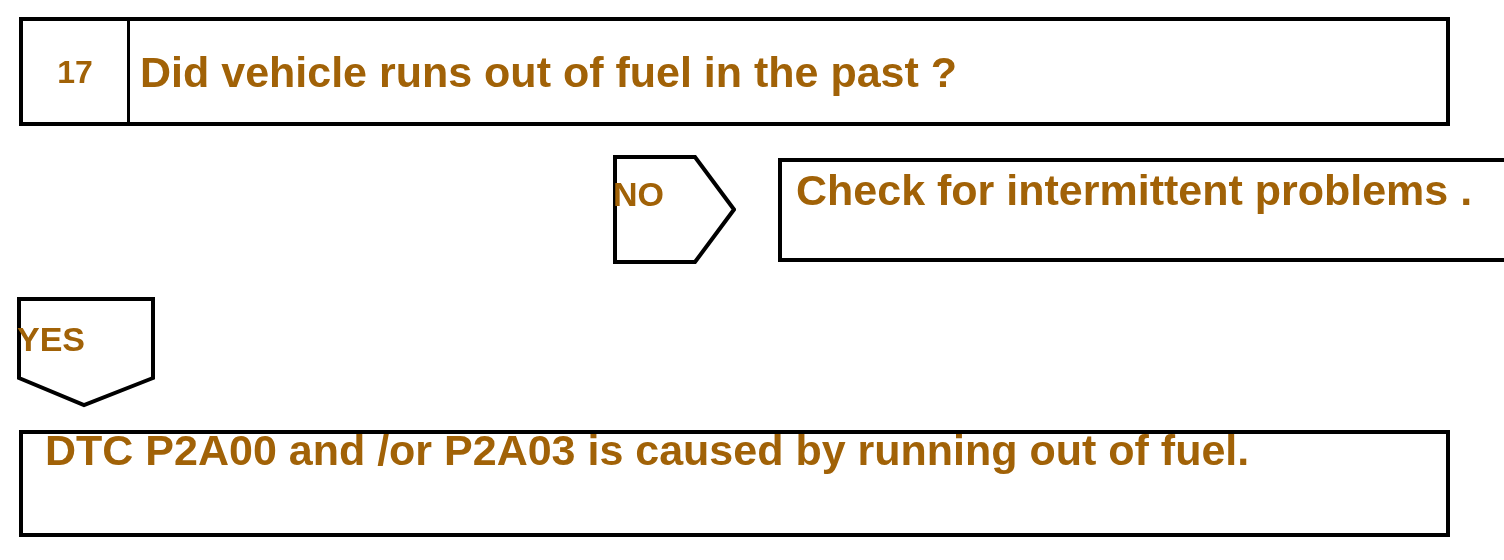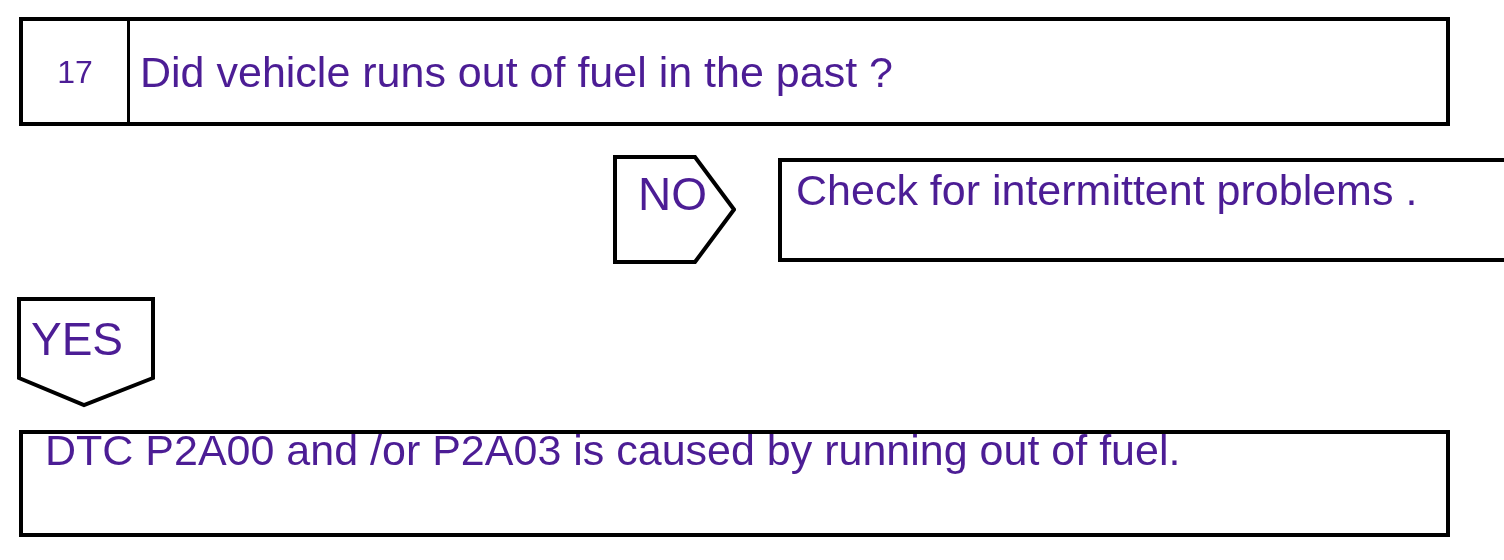--- a/index.html
+++ b/index.html
@@ -6,22 +6,22 @@
     margin: 0;
     padding: 0;
     background: #ffffff;
   }
   .canvas {
     position: relative;
     width: 1504px;
     height: 560px;
     background: #ffffff;
     font-family: "Liberation Sans", "DejaVu Sans", sans-serif;
-    font-weight: normal;
-    color: #4c1d95;
+    font-weight: bold;
+    color: #a16207;
     overflow: hidden;
   }
   .abs { position: absolute; box-sizing: border-box; }
 
   
   .step-box {
     left: 19px; top: 17px;
     width: 1431px; height: 109px;
     border: 4px solid #000000;
     display: flex;
@@ -50,23 +50,23 @@
   .body-text {
     font-size: 43px;
     line-height: 32px;
     white-space: nowrap;
     letter-spacing: 0px;
   }
 
   
   .connector-svg { display: block; }
   .connector-label {
-    font-size: 46px;
+    font-size: 34px;
     line-height: 34px;
-    text-align: center;
+    text-align: left;
     white-space: nowrap;
   }
   .no-connector  { left: 613px; top: 155px; width: 123px; height: 109px; }
   .no-label      { left: 613px; top: 177px; width: 119px; }
   .yes-connector { left: 17px;  top: 297px; width: 140px; height: 112px; }
   .yes-label     { left: 17px;  top: 322px; width: 120px; }
 
   
   .no-action-box {
     left: 778px; top: 158px;

